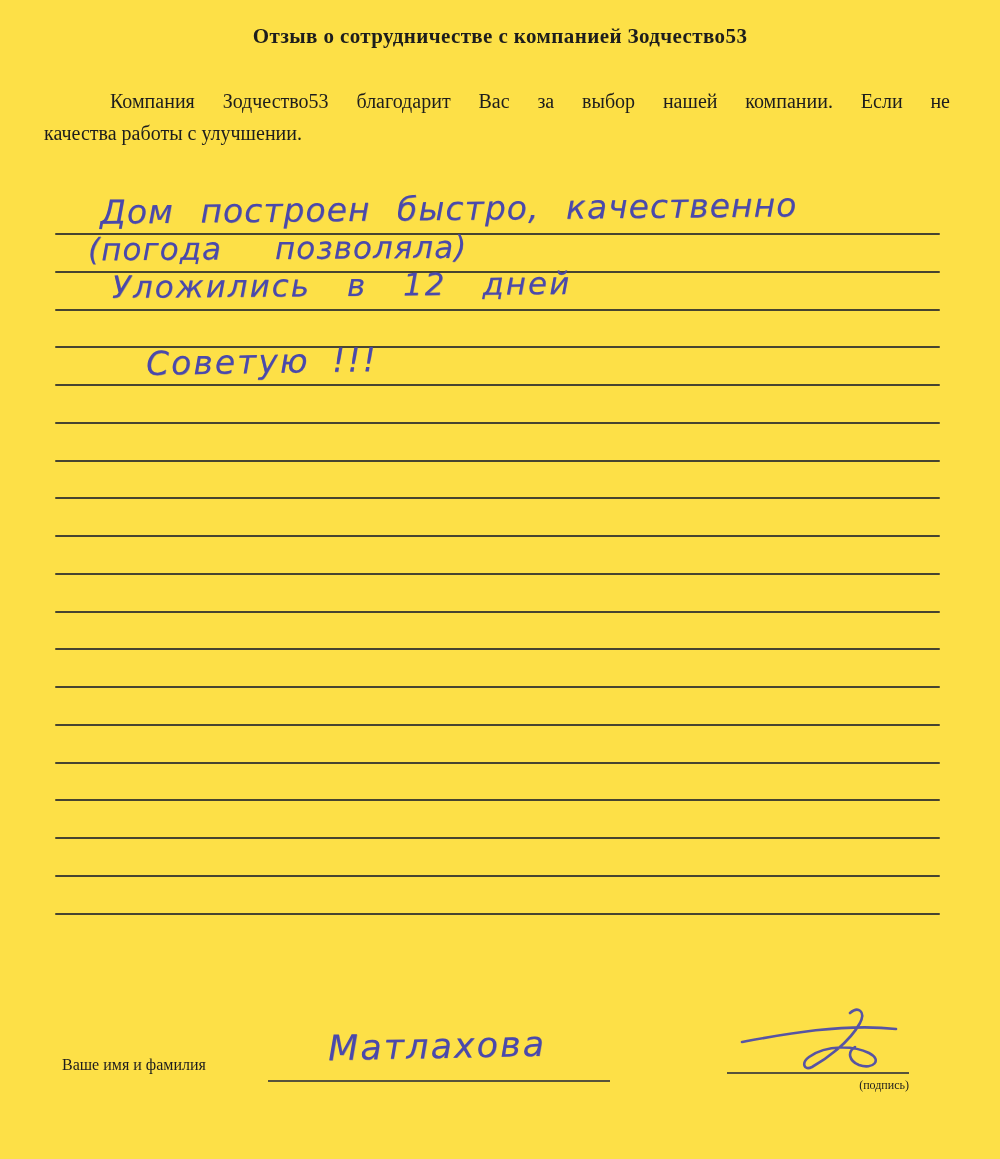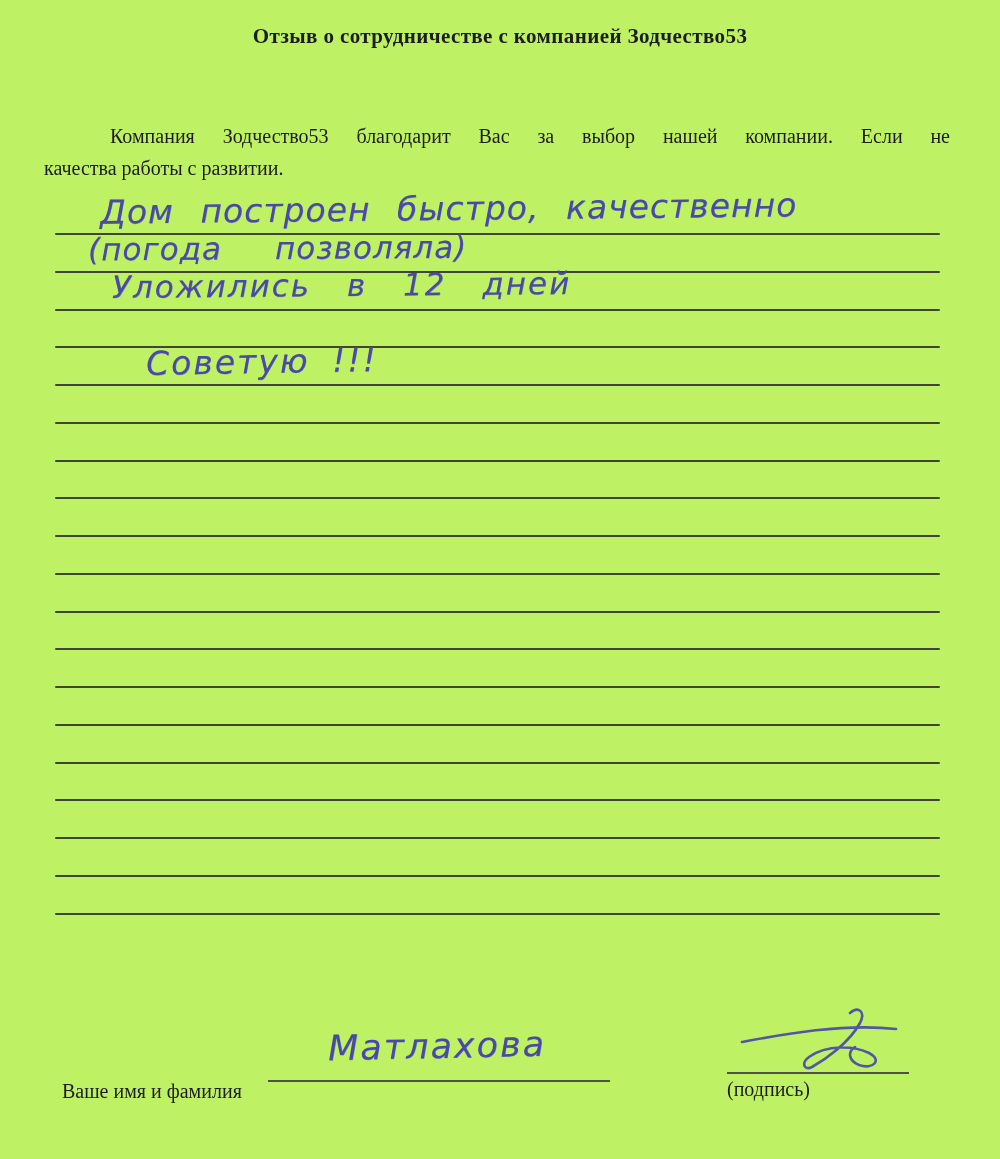--- a/index.html
+++ b/index.html
@@ -4,21 +4,21 @@
 <style>
   html, body {
     margin: 0;
     padding: 0;
     background: #ffffff;
   }
   .page {
     position: relative;
     width: 1000px;
     height: 1159px;
-    background: #bef264;
+    background: #fde047;
     overflow: hidden;
     font-family: "Liberation Serif", serif;
     color: #222222;
   }
   
   .form-title {
     position: absolute;
     top: 24px;
     left: 0;
     right: 0;
@@ -37,21 +37,20 @@
     font-size: 20px;
     line-height: 31.5px;
     color: #1d1d1d;
   }
   .intro-line {
     text-align: justify;
     text-align-last: justify;
   }
   .intro-line.first {
     text-indent: 66px;
-    margin-top: 35px;
   }
   .intro-line.last {
     text-align-last: left;
   }
   
   .writing-lines {
     position: absolute;
     left: 55px;
     top: 233px;
     width: 885px;
@@ -77,22 +76,22 @@
   }
   .hw1 { left: 100px; top: 189px; font-size: 33px; word-spacing: 15px; letter-spacing: 1px;  transform: rotate(-0.6deg); }
   .hw2 { left: 88px;  top: 230px; font-size: 31px; word-spacing: 42px; letter-spacing: 1px;  transform: rotate(-0.4deg); }
   .hw3 { left: 112px; top: 267px; font-size: 31px; word-spacing: 24px; letter-spacing: 2px;  transform: rotate(-0.5deg); }
   .hw4 { left: 146px; top: 342px; font-size: 33px; word-spacing: 10px; letter-spacing: 2px;  transform: rotate(-1deg); }
   .hw-name { left: 328px; top: 1026px; font-size: 35px; letter-spacing: 2px; transform: rotate(-1.2deg); }
   
   .name-label {
     position: absolute;
     left: 62px;
-    top: 1080px;
-    font-size: 20px;
+    top: 1056px;
+    font-size: 16px;
     color: #1d1d1d;
     white-space: nowrap;
   }
   .name-line {
     position: absolute;
     left: 268px;
     top: 1080px;
     width: 342px;
     height: 2px;
     background: #3a3a3a;
@@ -105,42 +104,42 @@
     width: 182px;
     height: 2px;
     background: #3a3a3a;
     opacity: 0.85;
   }
   .sig-caption {
     position: absolute;
     left: 727px;
     top: 1078px;
     width: 182px;
-    text-align: left;
-    font-size: 20px;
+    text-align: right;
+    font-size: 12px;
     color: #1d1d1d;
   }
   .sig-scribble {
     position: absolute;
     left: 738px;
     top: 1006px;
     width: 164px;
     height: 66px;
   }
 </style>
 </head>
 <body>
 
 <div class="page">
 
   <h1 class="form-title">Отзыв о сотрудничестве с компанией Зодчество53</h1>
 
   <div class="intro">
     <div class="intro-line first">Компания Зодчество53 благодарит Вас за выбор нашей компании. Если не</div>
-    <div class="intro-line last">качества работы с развитии.</div>
+    <div class="intro-line last">качества работы с улучшении.</div>
   </div>
 
   <div class="writing-lines">
       <div class="rule" style="top: 0px;"></div>
       <div class="rule" style="top: 37.75px;"></div>
       <div class="rule" style="top: 75.5px;"></div>
       <div class="rule" style="top: 113.25px;"></div>
       <div class="rule" style="top: 151px;"></div>
       <div class="rule" style="top: 188.75px;"></div>
       <div class="rule" style="top: 226.5px;"></div>

